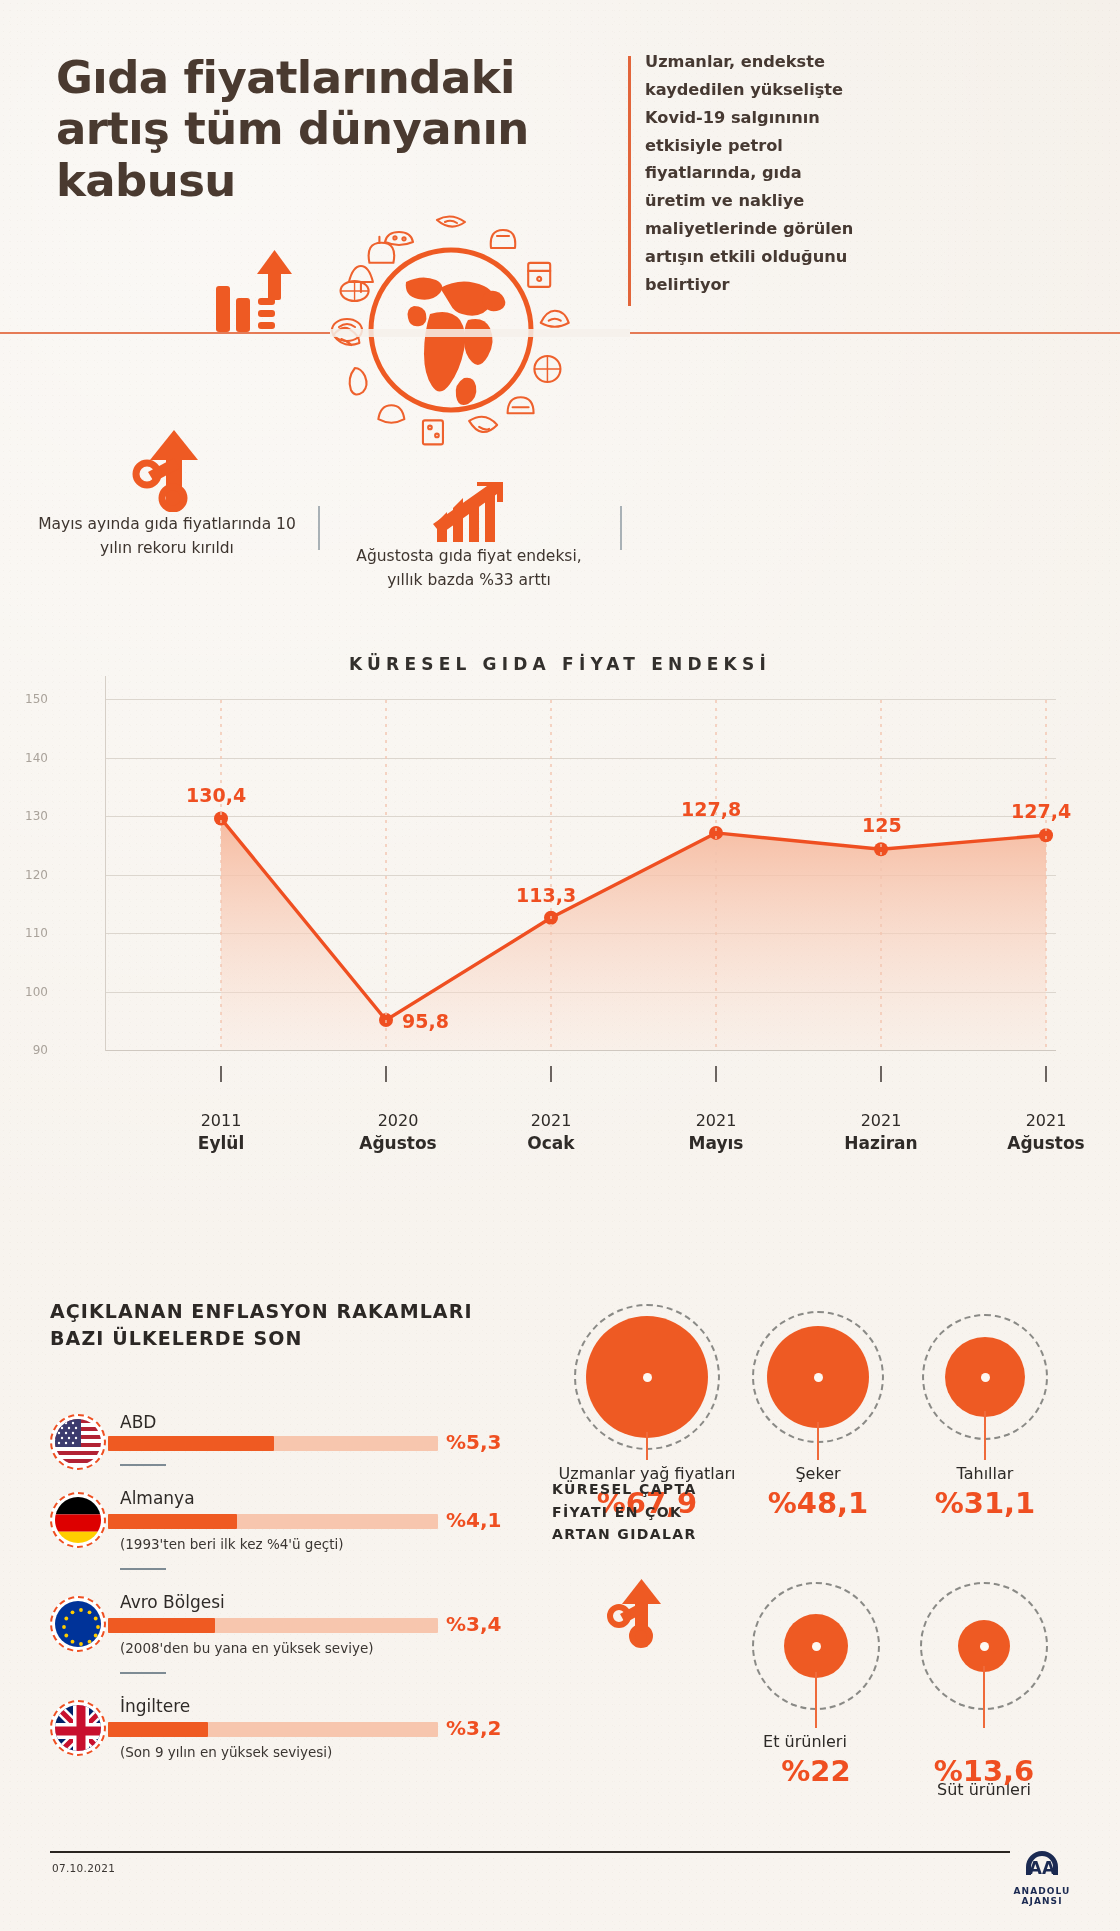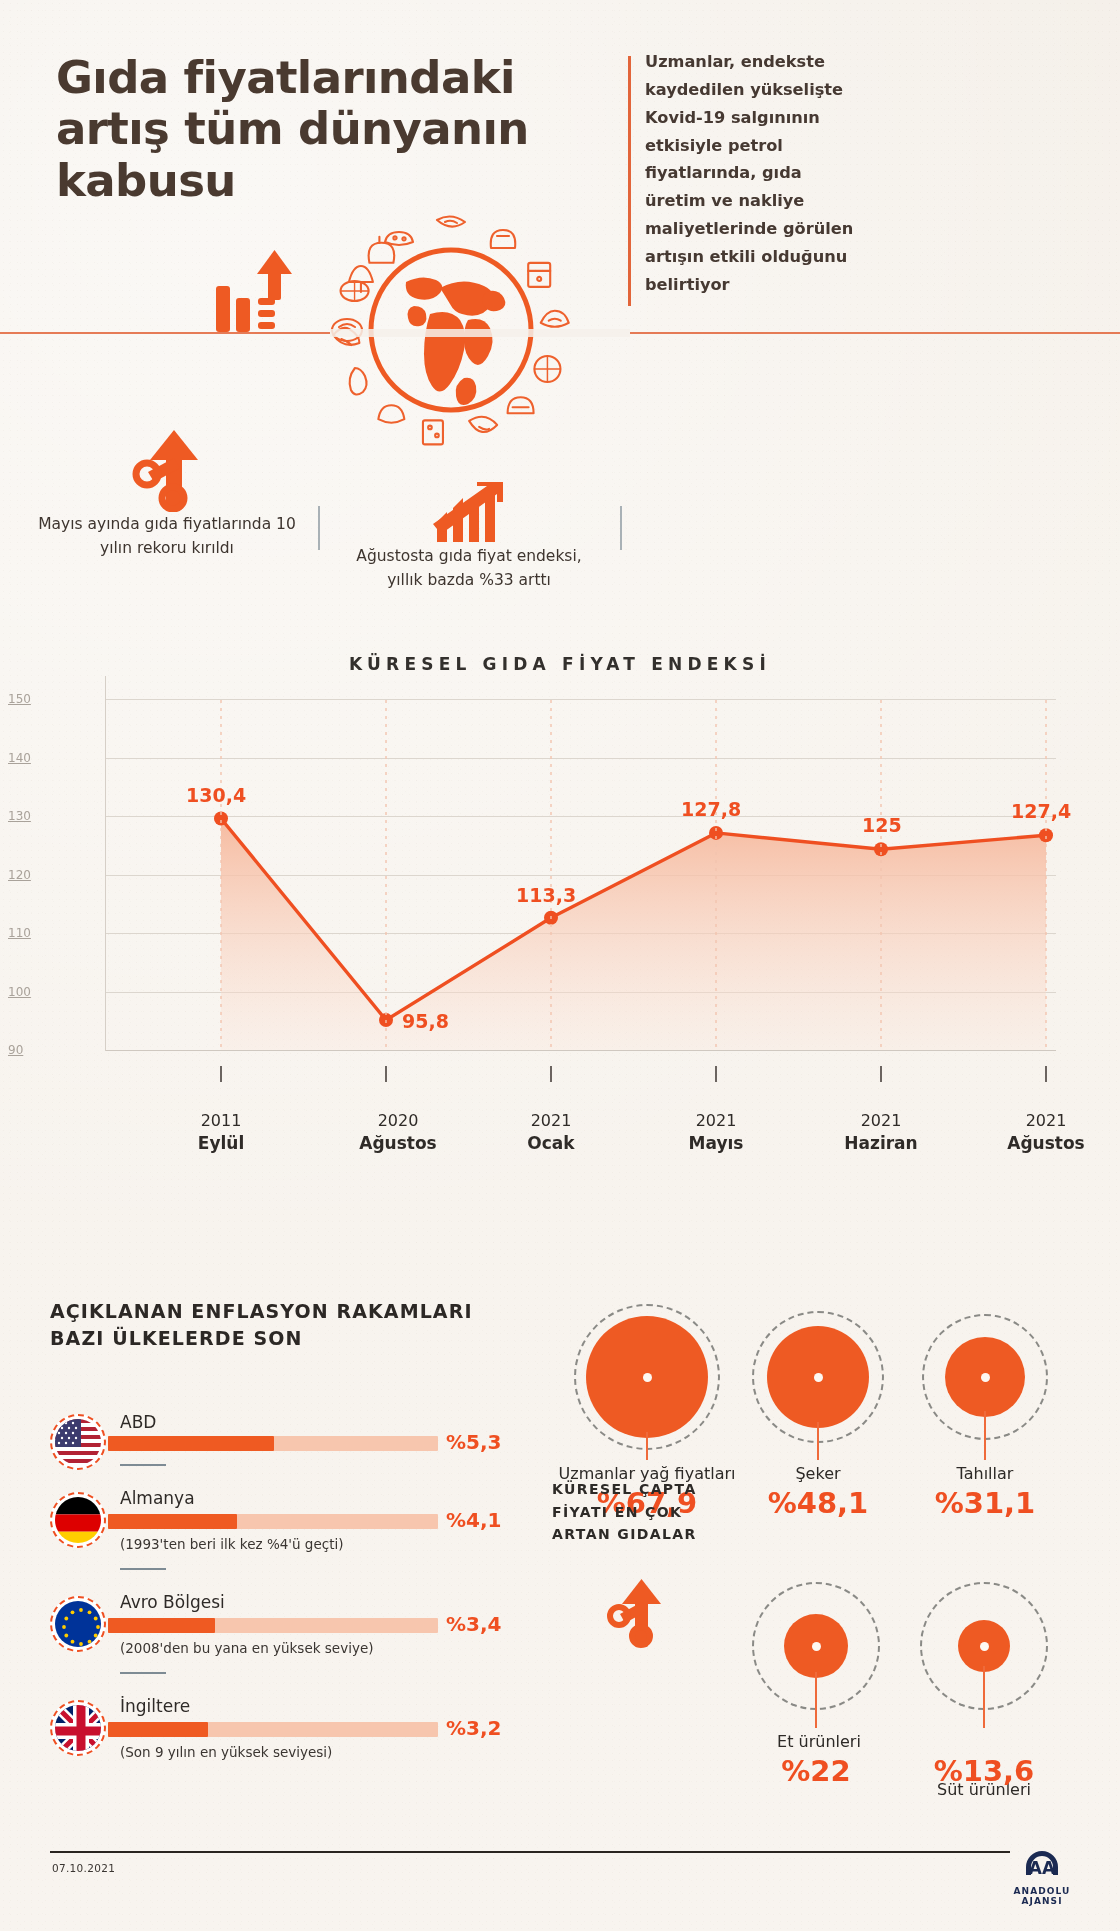--- a/index.html
+++ b/index.html
@@ -67,23 +67,22 @@
   
   .chart-sec{ position:absolute; left:0; top:640px; width:1120px; height:650px;}
   .chart-title{
     position:absolute; left:0; top:14px; width:1120px; text-align:center;
     font-family:"DejaVu Sans", sans-serif; font-weight:bold;
     font-size:17px; letter-spacing:5.2px; color:#33302d;
   }
   .plot{ position:absolute; left:106px; top:58px; width:950px; height:347px; }
   .ylab{
     position:absolute; right:1008px; font-size:12px; color:#a9a29a;
-    font-family:"DejaVu Sans", sans-serif; width:40px;
+    font-family:"DejaVu Sans", sans-serif; text-align:right; width:40px;
     transform:translateY(-7px);
-    text-decoration:underline;
   }
   .xtick{
     position:absolute; top:412px; width:120px; margin-left:-60px; text-align:center;
     font-family:"DejaVu Sans", sans-serif; color:#2f2b28;
   }
   .xtick .y{ font-size:16px; line-height:1.35;}
   .xtick .m{ font-size:17px; font-weight:bold; line-height:1.3;}
   .xtickmark{ position:absolute; top:368px; width:2px; height:16px; background:#6b6460; margin-left:-1px;}
   .dlabel{
     position:absolute; font-family:"DejaVu Sans", sans-serif; font-weight:bold;
@@ -565,21 +564,21 @@
         </g>
       </svg>
     </div>
     <div class="kcap">KÜRESEL ÇAPTA FİYATI EN ÇOK ARTAN GIDALAR</div>
 
     <div class="bub">
       <div class="ring" style="left:196px; top:286px; width:128px; height:128px;"></div>
       <div class="disc" style="left:228px; top:318px; width:64px;  height:64px;"></div>
       <div class="dot" style="left:255.5px;top:345.5px;"></div>
       <div class="stem" style="left:259px; top:376px; height:56px;"></div>
-      <div class="bname" style="left:263px; top:436px;">Et ürünleri</div>
+      <div class="bname" style="left:249px; top:436px;">Et ürünleri</div>
       <div class="bval" style="left:260px; top:458px;">%22</div>
     </div>
 
     <div class="bub">
       <div class="ring" style="left:364px; top:286px; width:128px; height:128px;"></div>
       <div class="disc" style="left:402px; top:324px; width:52px;  height:52px;"></div>
       <div class="dot" style="left:423.5px;top:345.5px;"></div>
       <div class="stem" style="left:427px; top:370px; height:62px;"></div>
       <div class="bname" style="left:428px; top:436px;margin-top:48px;">Süt ürünleri</div>
       <div class="bval" style="left:428px; top:458px;">%13,6</div>

